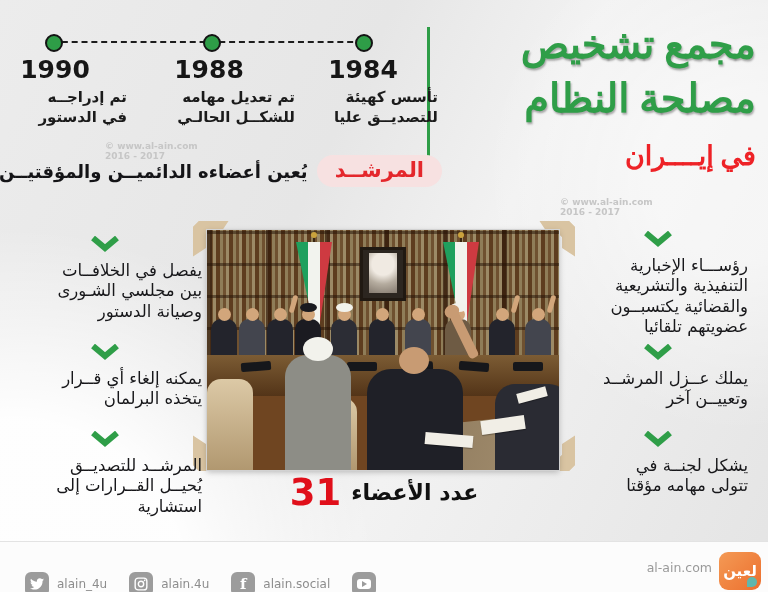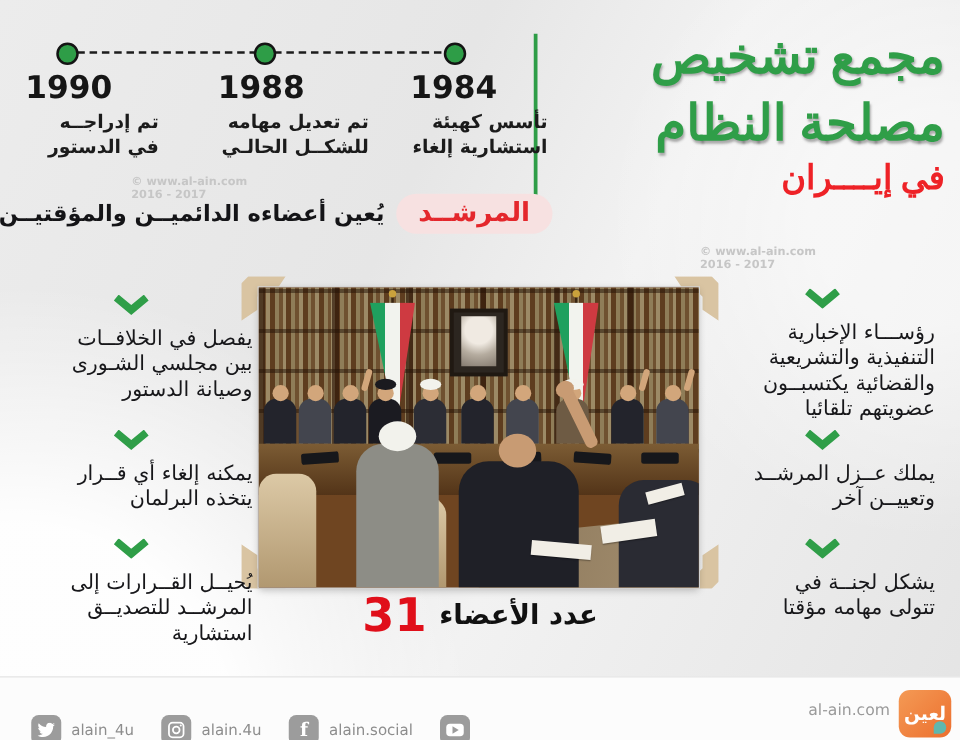--- a/index.html
+++ b/index.html
@@ -9,21 +9,21 @@
     background:
       radial-gradient(circle at 2% 100%, rgba(255,255,255,.95) 0 18%, rgba(255,255,255,0) 38%),
       radial-gradient(circle at 96% 30%, rgba(255,255,255,.55) 0 10%, rgba(255,255,255,0) 30%),
       linear-gradient(115deg,#ececec 0%,#e6e6e6 38%,#f2f2f2 58%,#e4e4e4 100%);
   }
   
   .title-rule{position:absolute;left:427px;top:27px;width:3px;height:154px;background:#2e9d47;}
   .title-block{position:absolute;right:12px;top:18px;width:340px;text-align:right;direction:rtl;font-family:Liberation Serif, serif;}
   .title-line{font-size:40px;line-height:54px;font-weight:bold;color:#2f9e48;
     text-shadow:1px 2px 2px rgba(30,30,30,.35);}
-  .title-sub{margin-top:0;padding-left:20px;font-size:27px;line-height:32px;font-weight:bold;color:#ee2227;}
+  .title-sub{margin-top:14px;padding-left:20px;font-size:27px;line-height:32px;font-weight:bold;color:#ee2227;}
   
   .tl-dash{position:absolute;left:52px;top:41px;width:311px;border-top:2px dashed #1c1c1c;}
   .tl-dot{position:absolute;top:34px;width:14px;height:14px;border-radius:50%;
     background:#2e9d47;border:2px solid #141414;box-sizing:content-box;}
   .tl-dot.d1{left:45px}.tl-dot.d2{left:203px}.tl-dot.d3{left:355px}
   .tl-year{position:absolute;top:55px;width:90px;text-align:center;font-size:25px;font-weight:bold;color:#161616;}
   .tl-year.y1{left:10px}.tl-year.y2{left:164px}.tl-year.y3{left:318px}
   .tl-desc{position:absolute;top:87px;width:122px;text-align:right;direction:rtl;
     font-size:15px;line-height:20px;font-weight:bold;color:#1b1b1b;}
   .tl-desc.t1{left:5px}.tl-desc.t2{left:173px}.tl-desc.t3{left:316px}
@@ -151,21 +151,21 @@
   <div class="tl-desc t1">
     <div>تم إدراجــه</div>
     <div>في الدستور</div>
   </div>
   <div class="tl-desc t2">
     <div>تم تعديل مهامه</div>
     <div>للشكــل الحالـي</div>
   </div>
   <div class="tl-desc t3">
     <div>تأسس كهيئة</div>
-    <div>استشارية إلغاء</div>
+    <div>للتصديــق عليا</div>
   </div>
 
   <div class="leader">
     <span class="leader-badge">المرشــد</span>
     <span class="leader-text">يُعين أعضاءه الدائميــن والمؤقتيــن</span>
   </div>
 
   <div class="corner tl"></div>
   <div class="corner tr"></div>
   <div class="corner bl"></div>
@@ -233,22 +233,22 @@
     </span>
     <div>يمكنه إلغاء أي قــرار</div>
     <div>يتخذه البرلمان</div>
   </div>
   <div class="point pl p3">
     <span class="chev">
       <svg width="30" height="16" viewBox="0 0 30 16">
           <polyline points="3,2 15,12 27,2" fill="none" stroke="#2f9e48" stroke-width="6"></polyline>
         </svg>
     </span>
+    <div>المرشــد للتصديــق</div>
     <div>يُحيــل القــرارات إلى</div>
-    <div>المرشــد للتصديــق</div>
     <div>استشارية</div>
   </div>
 
   <div class="point prt p1">
     <span class="chev">
       <svg width="30" height="16" viewBox="0 0 30 16">
           <polyline points="3,2 15,12 27,2" fill="none" stroke="#2f9e48" stroke-width="6"></polyline>
         </svg>
     </span>
     <div>رؤســـاء الإخبارية</div>

